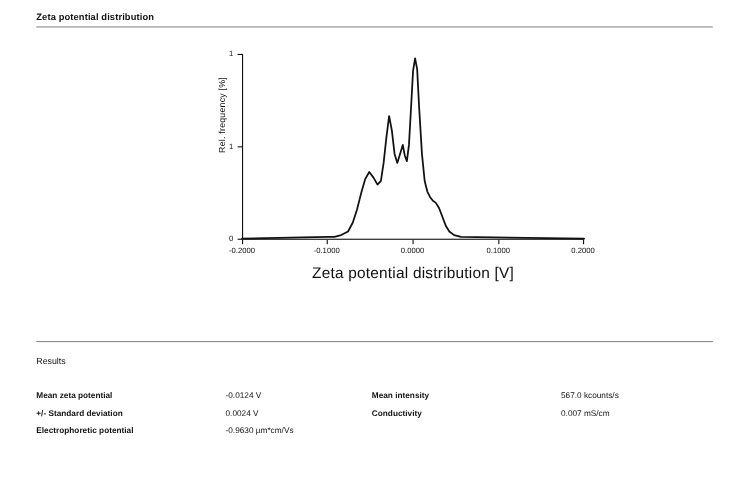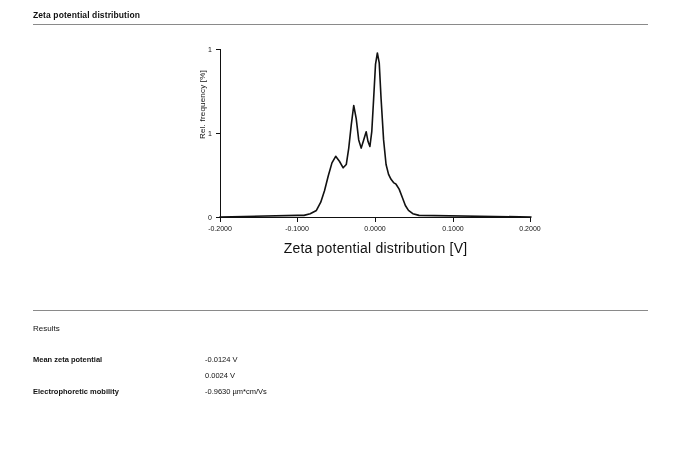--- a/index.html
+++ b/index.html
@@ -201,24 +201,33 @@
   <div class="hrule mid"></div>
   <div class="results-label">Results</div>
 
   <div class="results">
     <div class="res-col left">
       <div class="res-row">
         <span class="res-key">Mean zeta potential</span>
         <span class="res-val">-0.0124 V</span>
       </div>
       <div class="res-row">
+        <span class="res-key">+/- Standard deviation</span>
         <span class="res-val">0.0024 V</span>
       </div>
       <div class="res-row">
-        <span class="res-key">Electrophoretic mobility</span>
+        <span class="res-key">Electrophoretic potential</span>
         <span class="res-val">-0.9630 µm*cm/Vs</span>
       </div>
     </div>
     <div class="res-col right">
+      <div class="res-row">
+        <span class="res-key">Mean intensity</span>
+        <span class="res-val">567.0 kcounts/s</span>
+      </div>
+      <div class="res-row">
+        <span class="res-key">Conductivity</span>
+        <span class="res-val">0.007 mS/cm</span>
+      </div>
     </div>
   </div>
 
 </div>
 
 </body></html>

